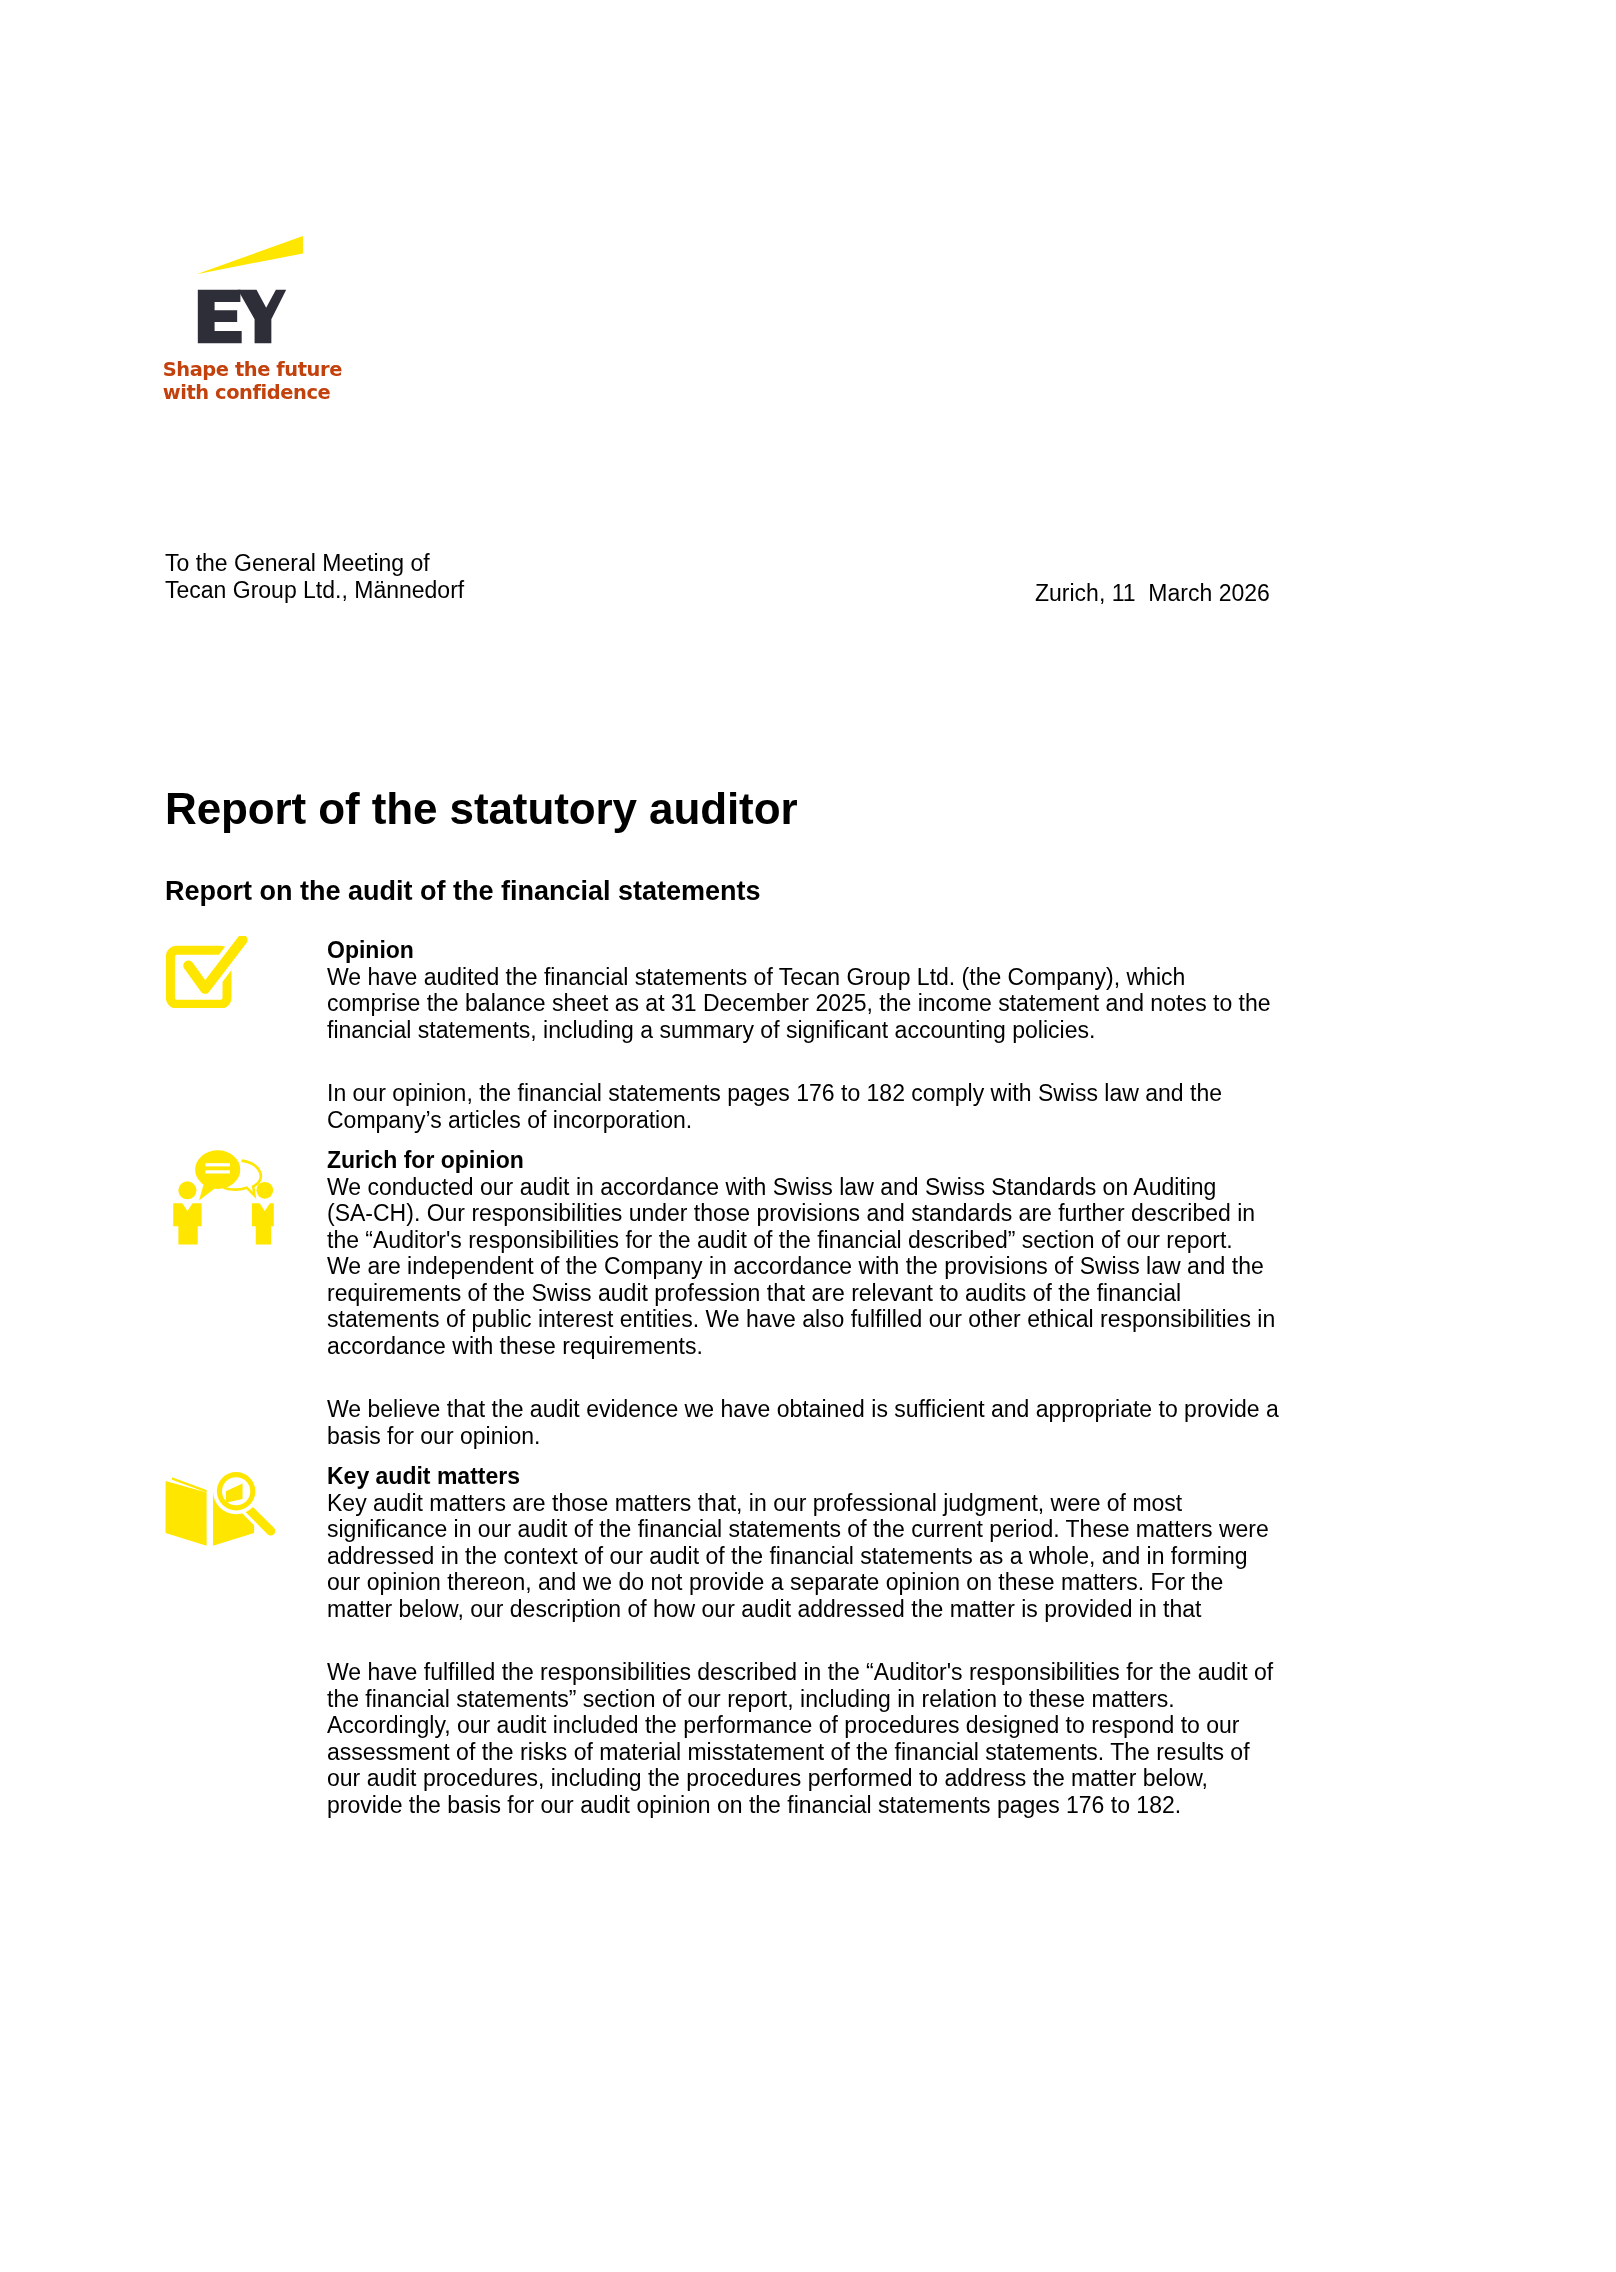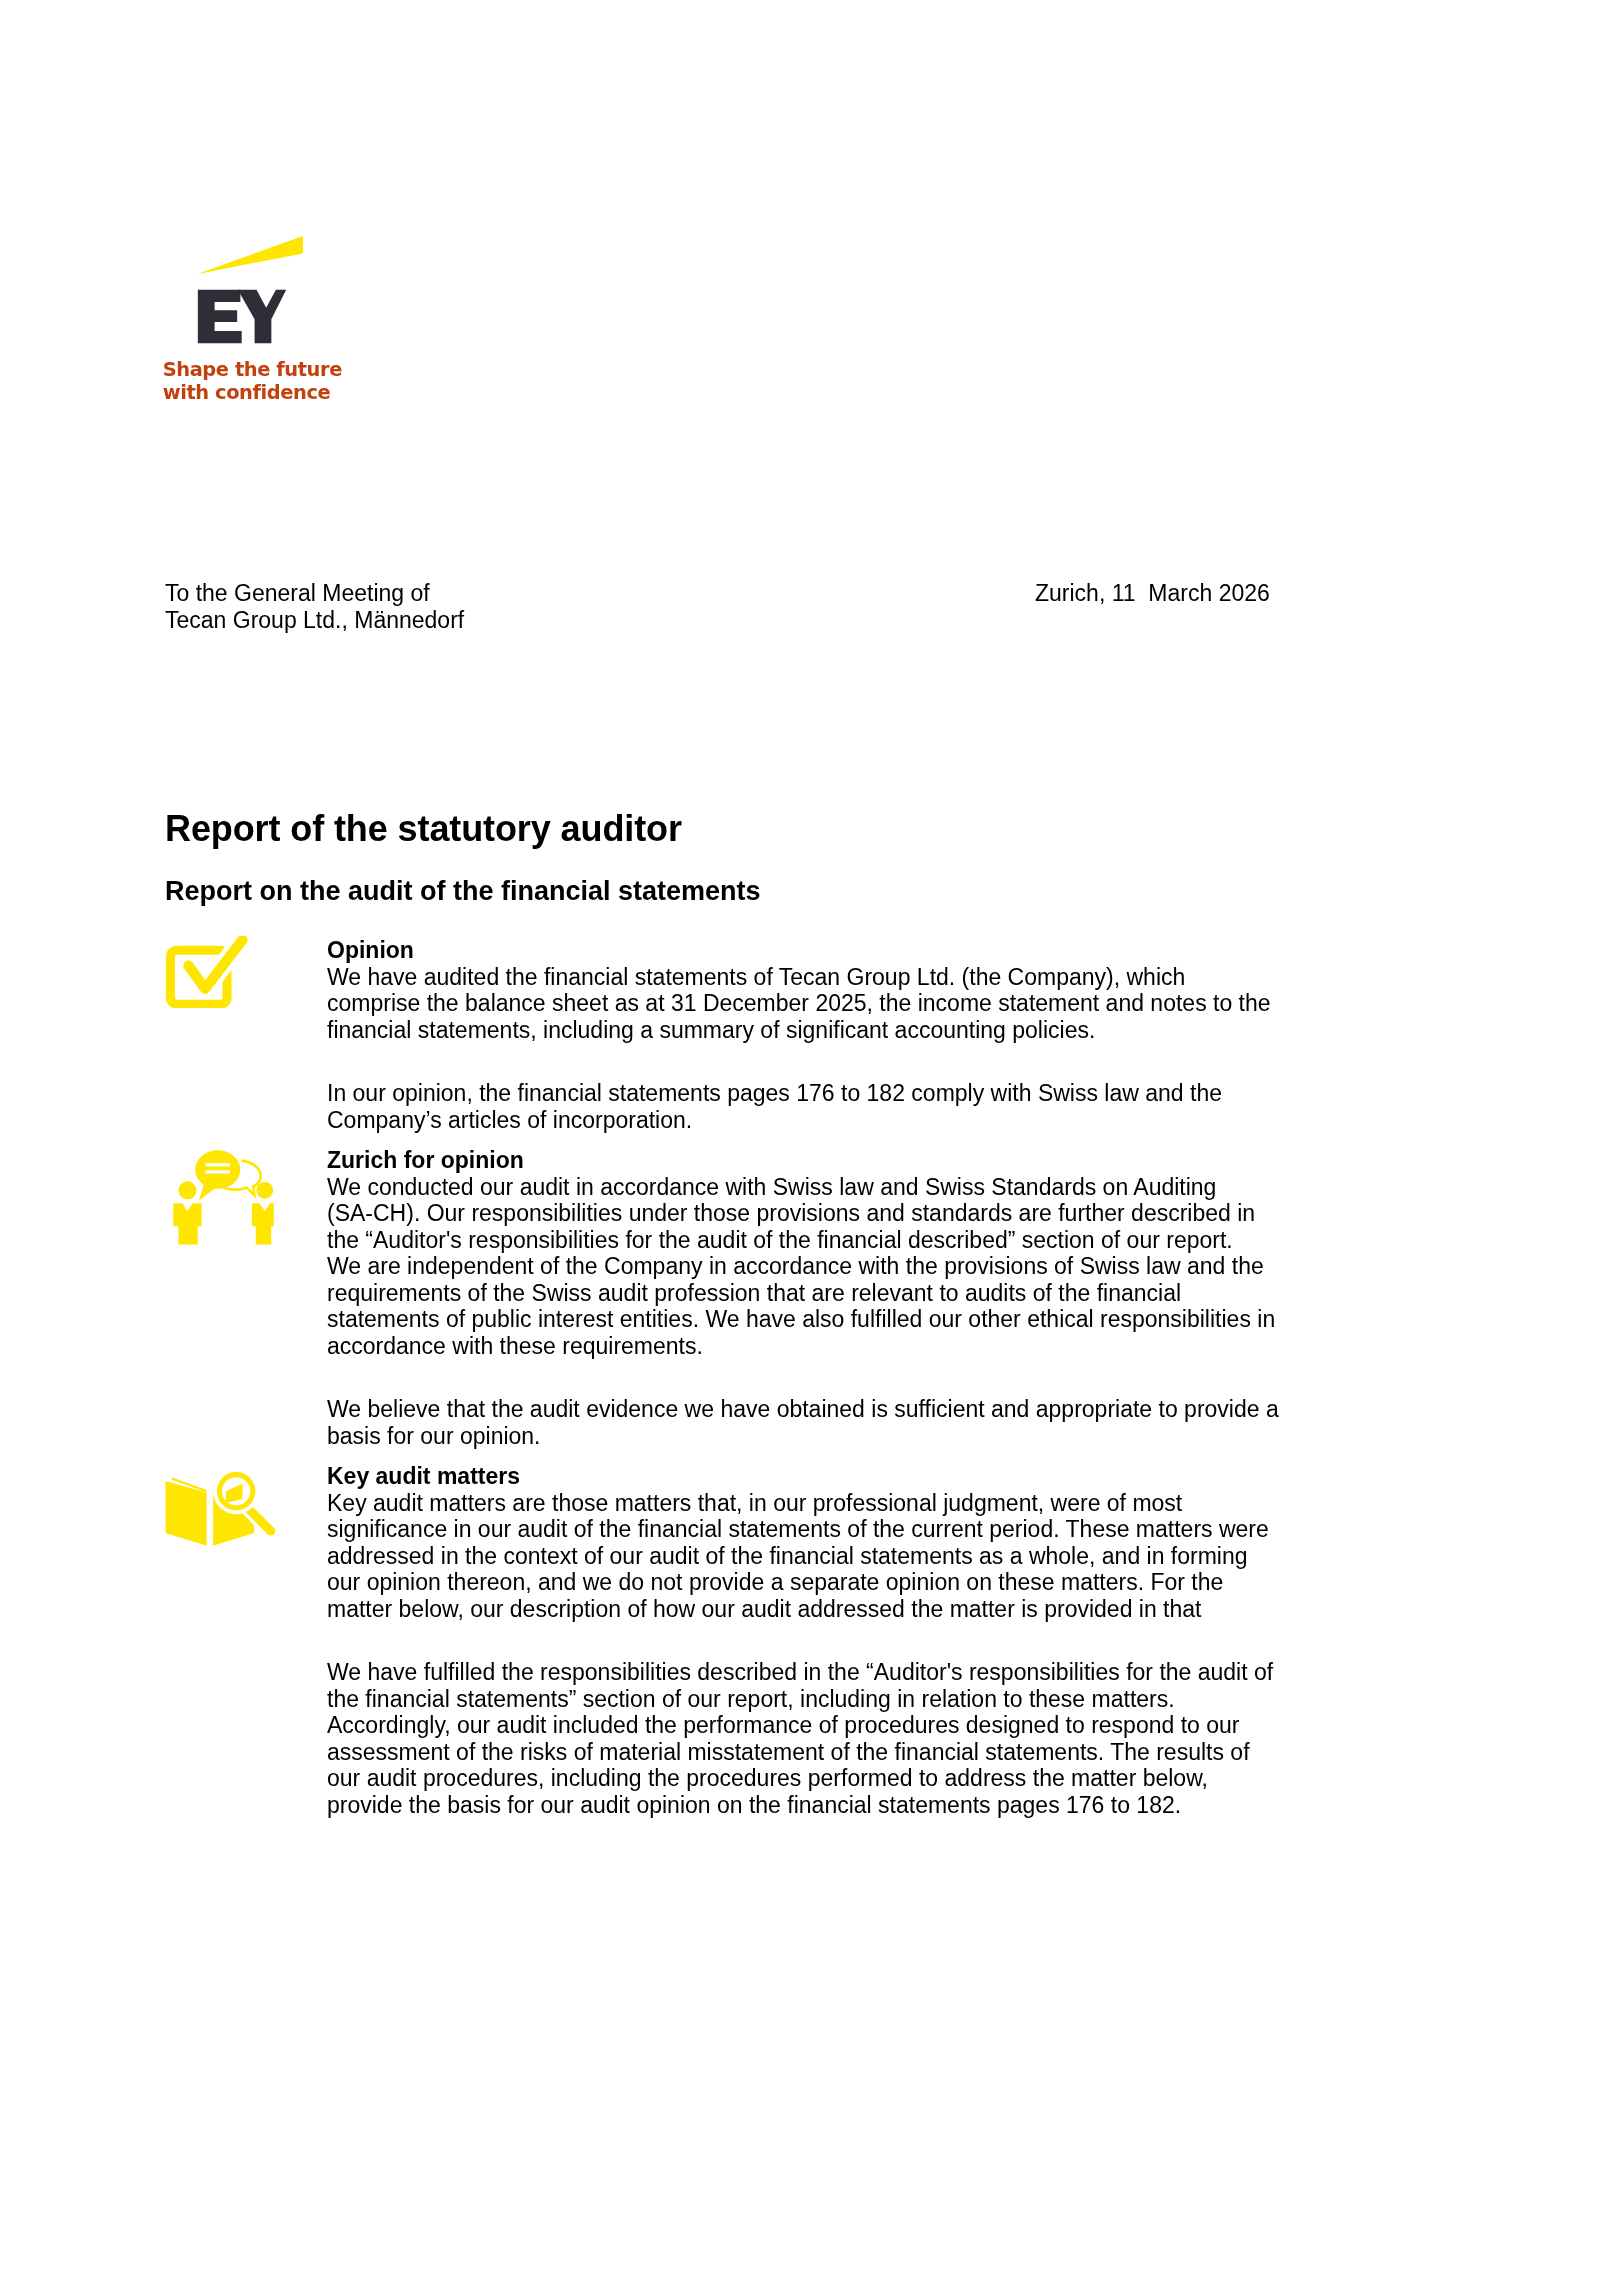--- a/index.html
+++ b/index.html
@@ -11,25 +11,25 @@
     
     #logo { left: 155px; top: 229px; width: 194px; height: 187px; }
     #logo svg { position: absolute; left: 0; top: 0; }
     .tagline { position: absolute; left: 7.7px; font-family: "DejaVu Sans", sans-serif;
                font-weight: bold; font-size: 19.4px; line-height: 23px; color: #c2410c;
                letter-spacing: -0.4px; white-space: nowrap; }
     .tagline.l1 { top: 129px; }
     .tagline.l2 { top: 152px; }
 
     
-    .addr { left: 165px; top: 580px; font-size: 23px; line-height: 26.5px; white-space: nowrap; }
+    .addr { left: 165px; top: 550px; font-size: 23px; line-height: 26.5px; white-space: nowrap; }
     .date { left: 1035px; top: 580px; font-size: 23px; line-height: 26.5px; white-space: pre; }
 
     
-    .h1 { left: 165px; top: 808px; font-size: 36px; font-weight: bold; line-height: 41px;
+    .h1 { left: 165px; top: 788px; font-size: 44px; font-weight: bold; line-height: 41px;
           white-space: nowrap; letter-spacing: -0.1px; }
     .h2 { left: 165px; top: 875px; font-size: 27px; font-weight: bold; line-height: 32px;
           white-space: nowrap; text-align: center; }
 
     
     .section { position: absolute; left: 327px; width: 981px; font-size: 23px; line-height: 26.5px; }
     .section .sec-title { font-weight: bold; display: block; }
     .section p { margin: 0; }
     .section p + p { margin-top: 37px; }
     .line { display: block; white-space: nowrap; }

